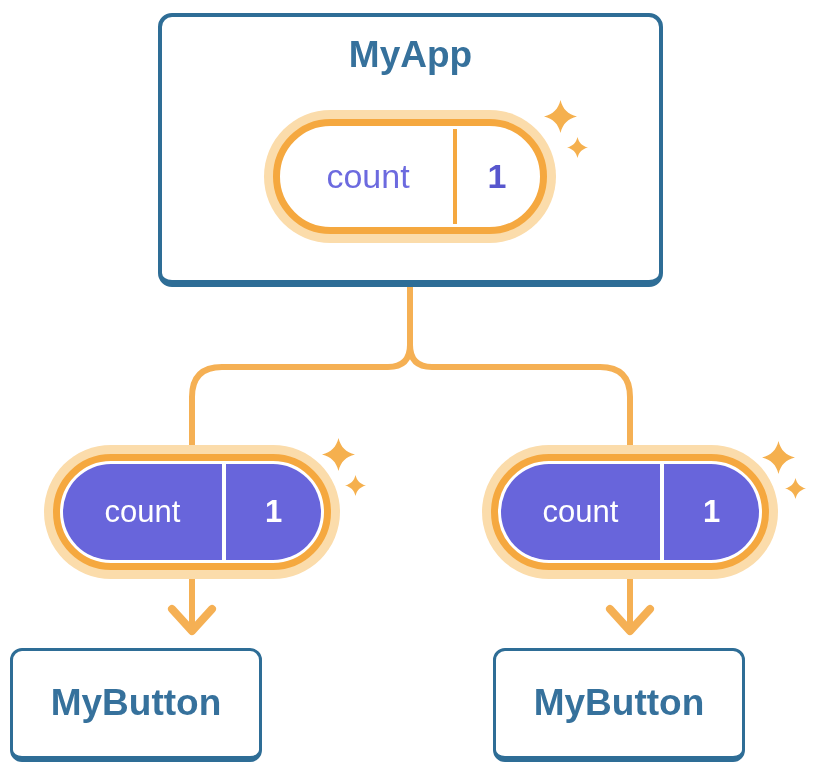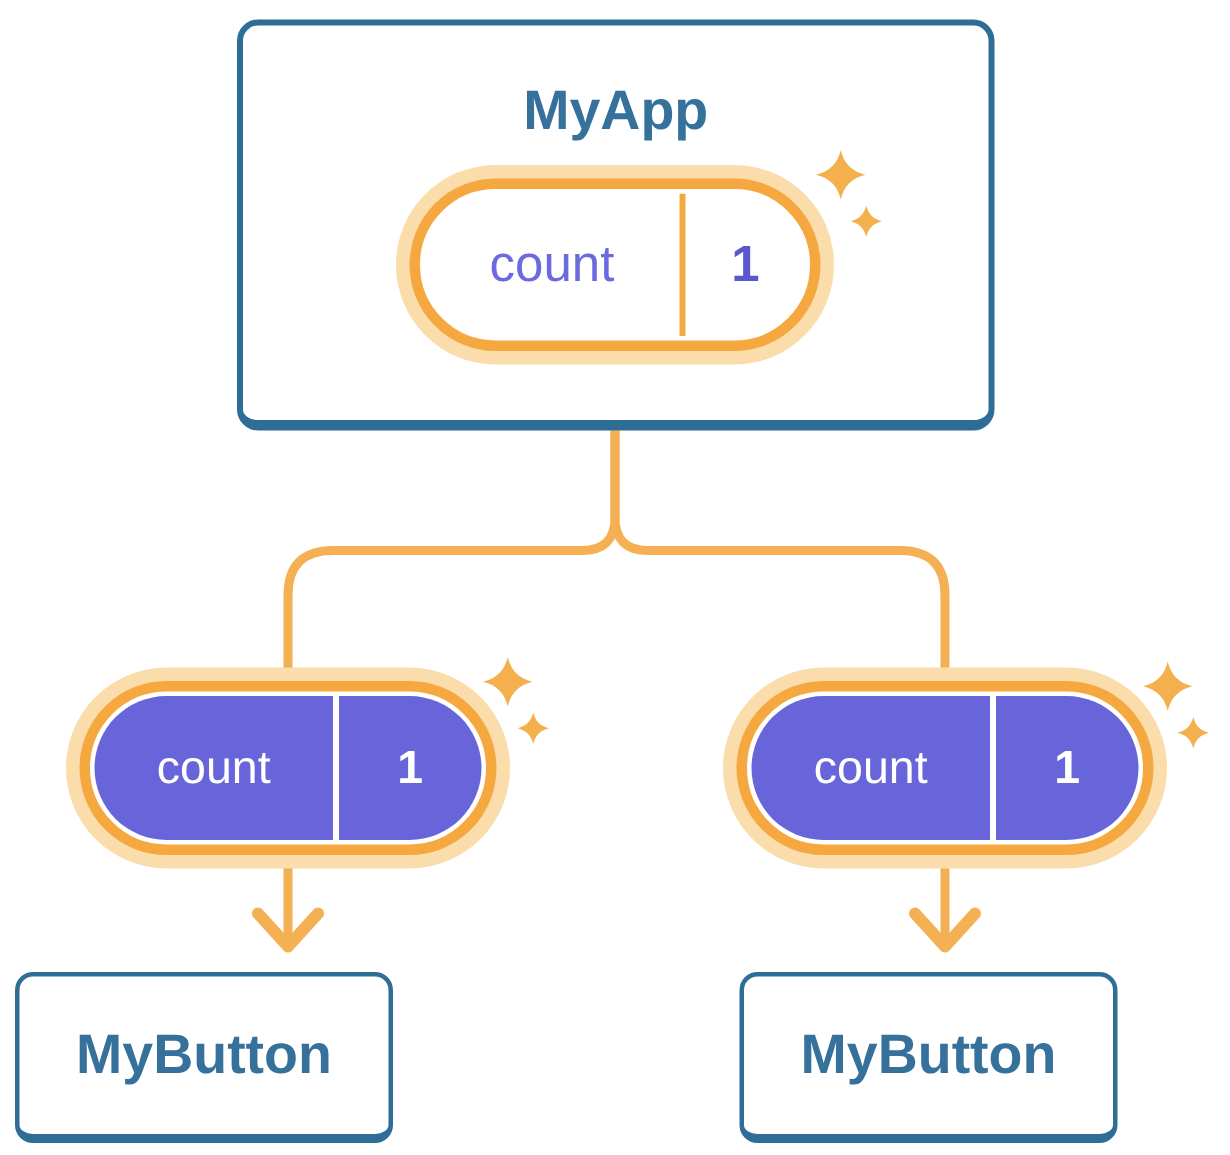--- a/index.html
+++ b/index.html
@@ -36,21 +36,21 @@
     border-width:3px;border-bottom-width:6px;border-radius:12px;
     display:flex;align-items:center;justify-content:center;
   }
   .node-child-left{left:10px;top:648px;}
   .node-child-right{left:493px;top:648px;}
   .node-title{
     color:#36719C;
     font-size:37px;font-weight:600;
     line-height:1.2;text-align:center;
   }
-  .node-root .node-title{margin-top:35px;}
+  .node-root .node-title{margin-top:16px;}
   
   .pill{position:absolute;z-index:2;box-sizing:border-box;}
   .pill-top{left:264px;top:110px;width:292px;height:133px;}
   .pill-left{left:44px;top:445px;width:296px;height:134px;}
   .pill-right{left:482px;top:445px;width:296px;height:134px;}
   .pill-glow{
     width:100%;height:100%;box-sizing:border-box;
     background:#FBDCAB;border-radius:999px;padding:9px;
   }
   .pill-ring{

